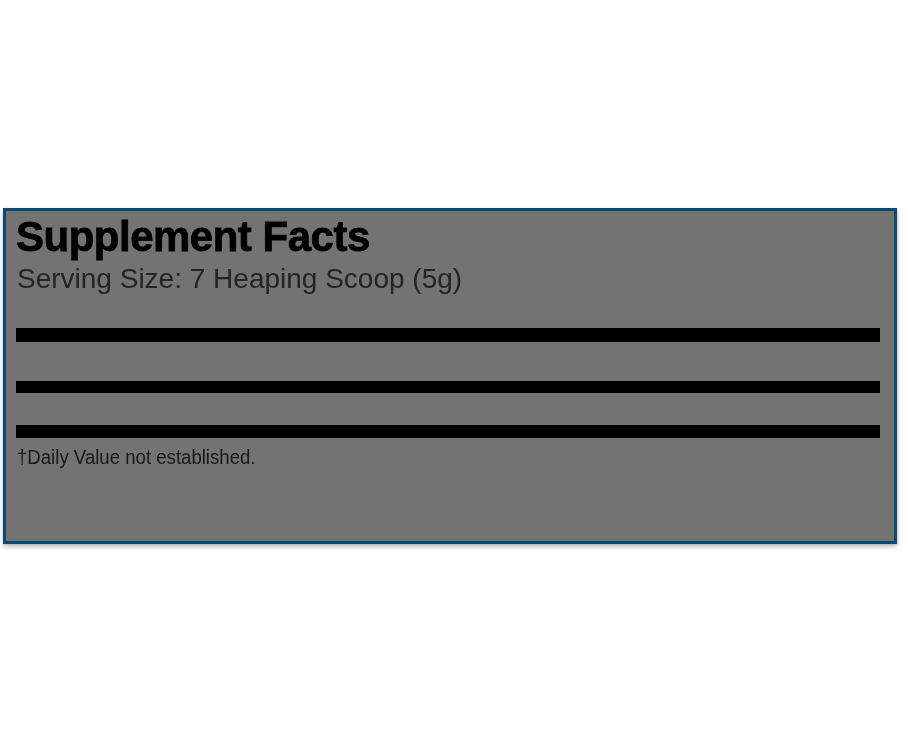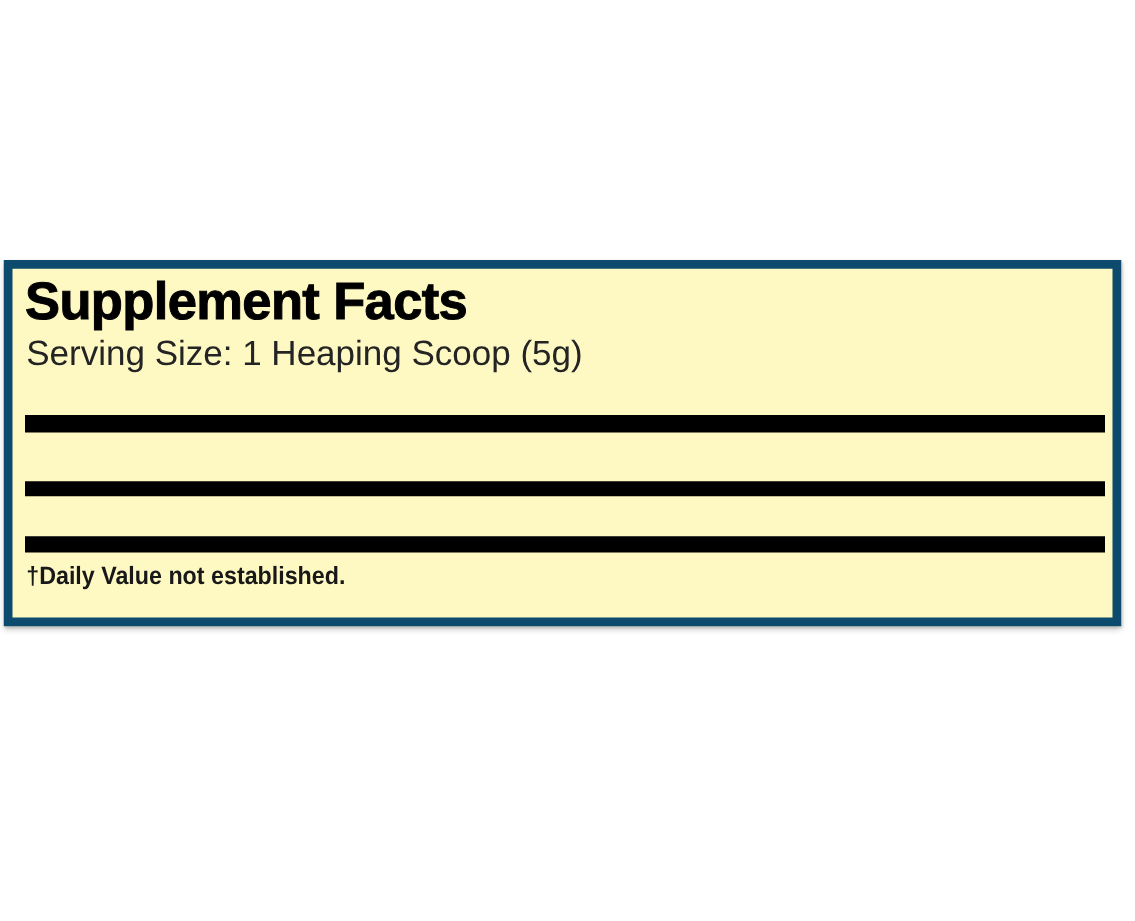--- a/index.html
+++ b/index.html
@@ -18,23 +18,23 @@
     left: 0; top: 0;
     width: 908px; height: 737px;
     background: #ffffff;
   }
 
   .facts-box {
     position: absolute;
     left: 3px;
     top: 208px;
     width: 894px;
-    height: 293px;
-    background: #fef9c3;
-    border: 7px solid #0c4a6e;
+    height: 336px;
+    background: #737373;
+    border: 3px solid #0c4a6e;
     box-shadow: 0 3px 5px rgba(0,0,0,0.22), 1px 1px 2px rgba(0,0,0,0.12);
   }
 
   .facts-title {
     position: absolute;
     left: 10px;
     top: 3px;
     font-size: 42px;
     line-height: 46px;
     font-weight: bold;
@@ -107,36 +107,36 @@
     width: 40px;
     text-align: center;
   }
 
   .footnote {
     position: absolute;
     left: 11px;
     top: 233px;
     font-size: 20px;
     line-height: 26px;
-    font-weight: bold;
+    font-weight: normal;
     color: #181818;
     white-space: nowrap;
   }
   .footnote .cond-left { transform: scaleX(0.93); }
 </style>
 </head>
 <body>
 
 <div class="canvas">
 
   <section class="facts-box">
 
     <h1 class="facts-title">Supplement Facts</h1>
 
-    <div class="serving-line serving-size">Serving Size: 1 Heaping Scoop (5g)</div>
+    <div class="serving-line serving-size">Serving Size: 7 Heaping Scoop (5g)</div>
 
 
     <div class="bar bar-1"></div>
 
 
     <div class="bar bar-2"></div>
 
 
     <div class="bar bar-3"></div>
 

